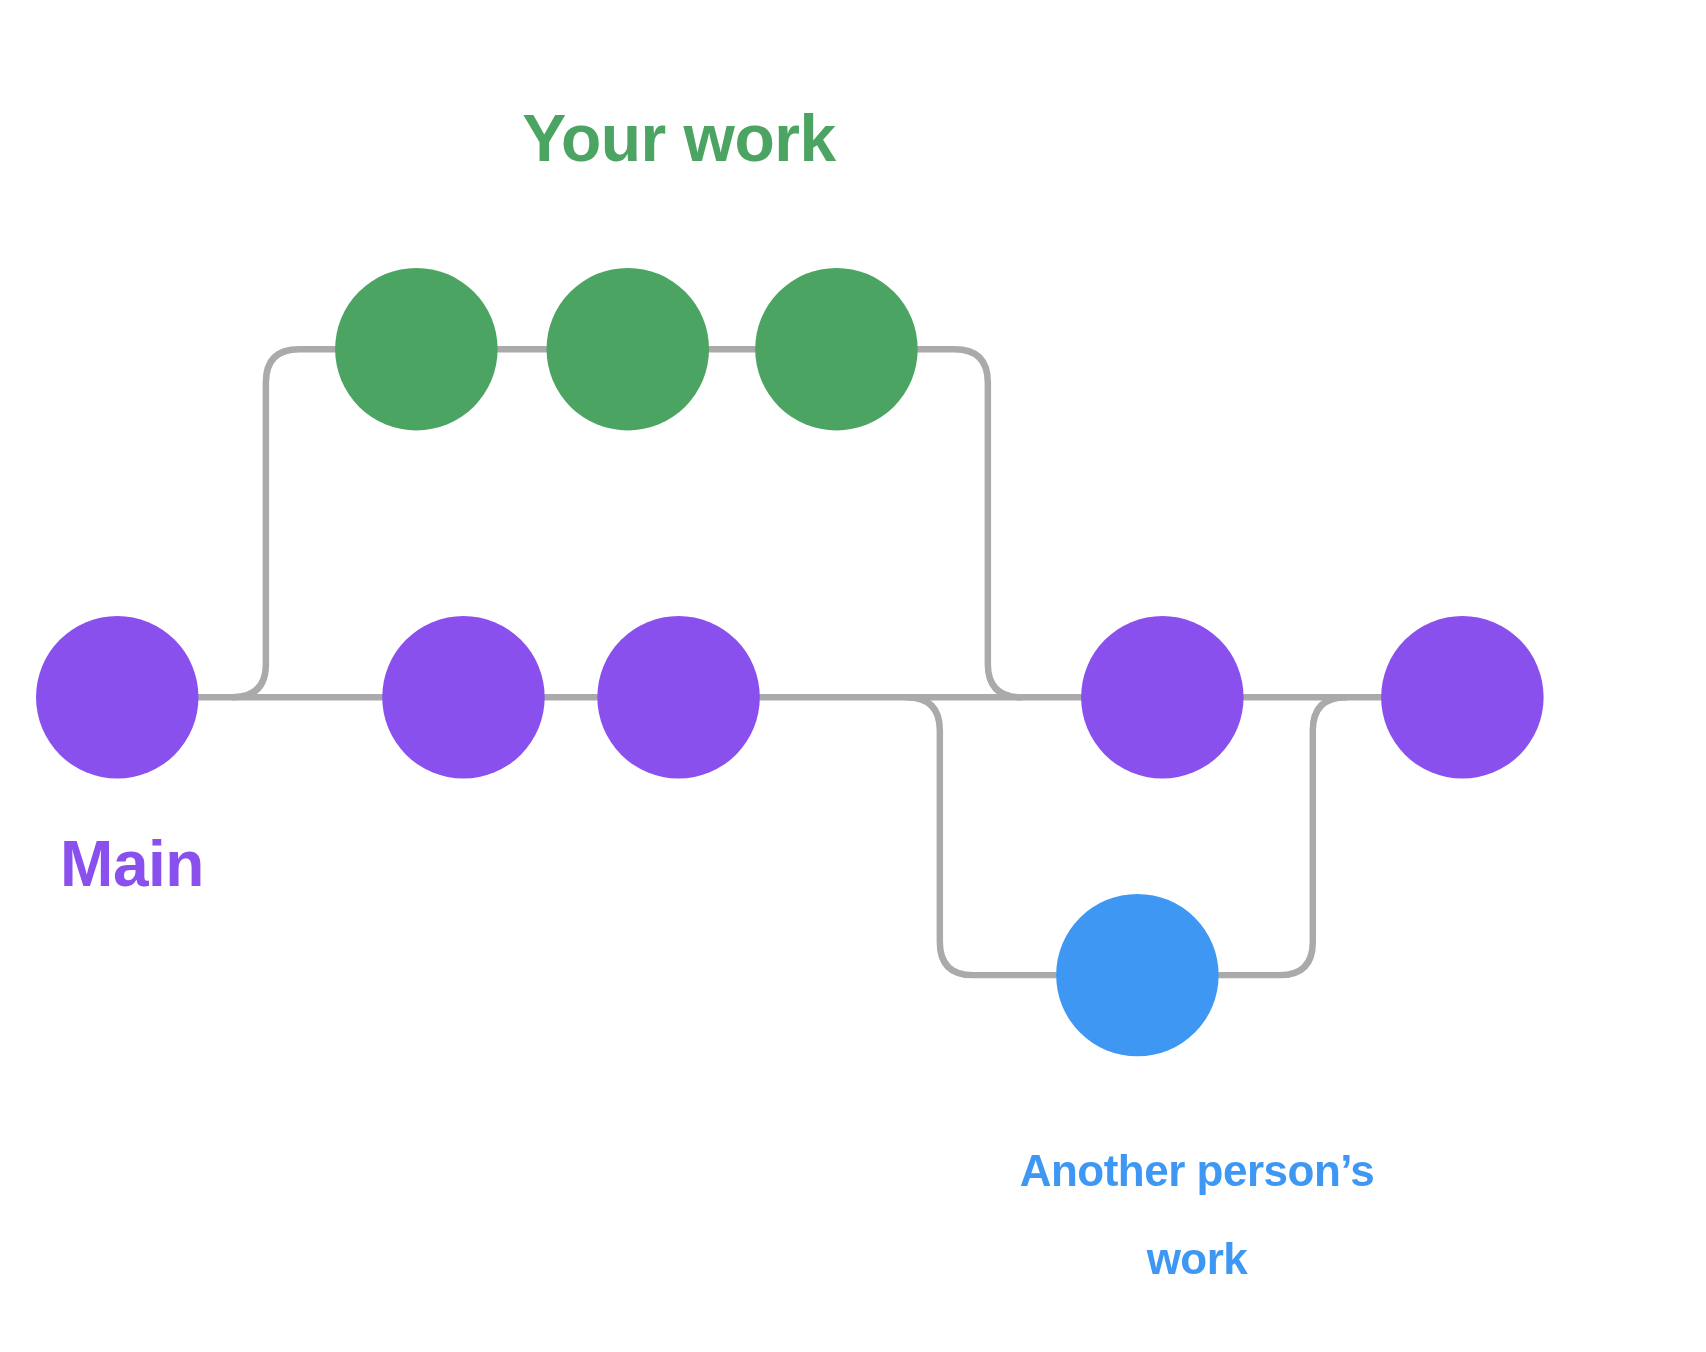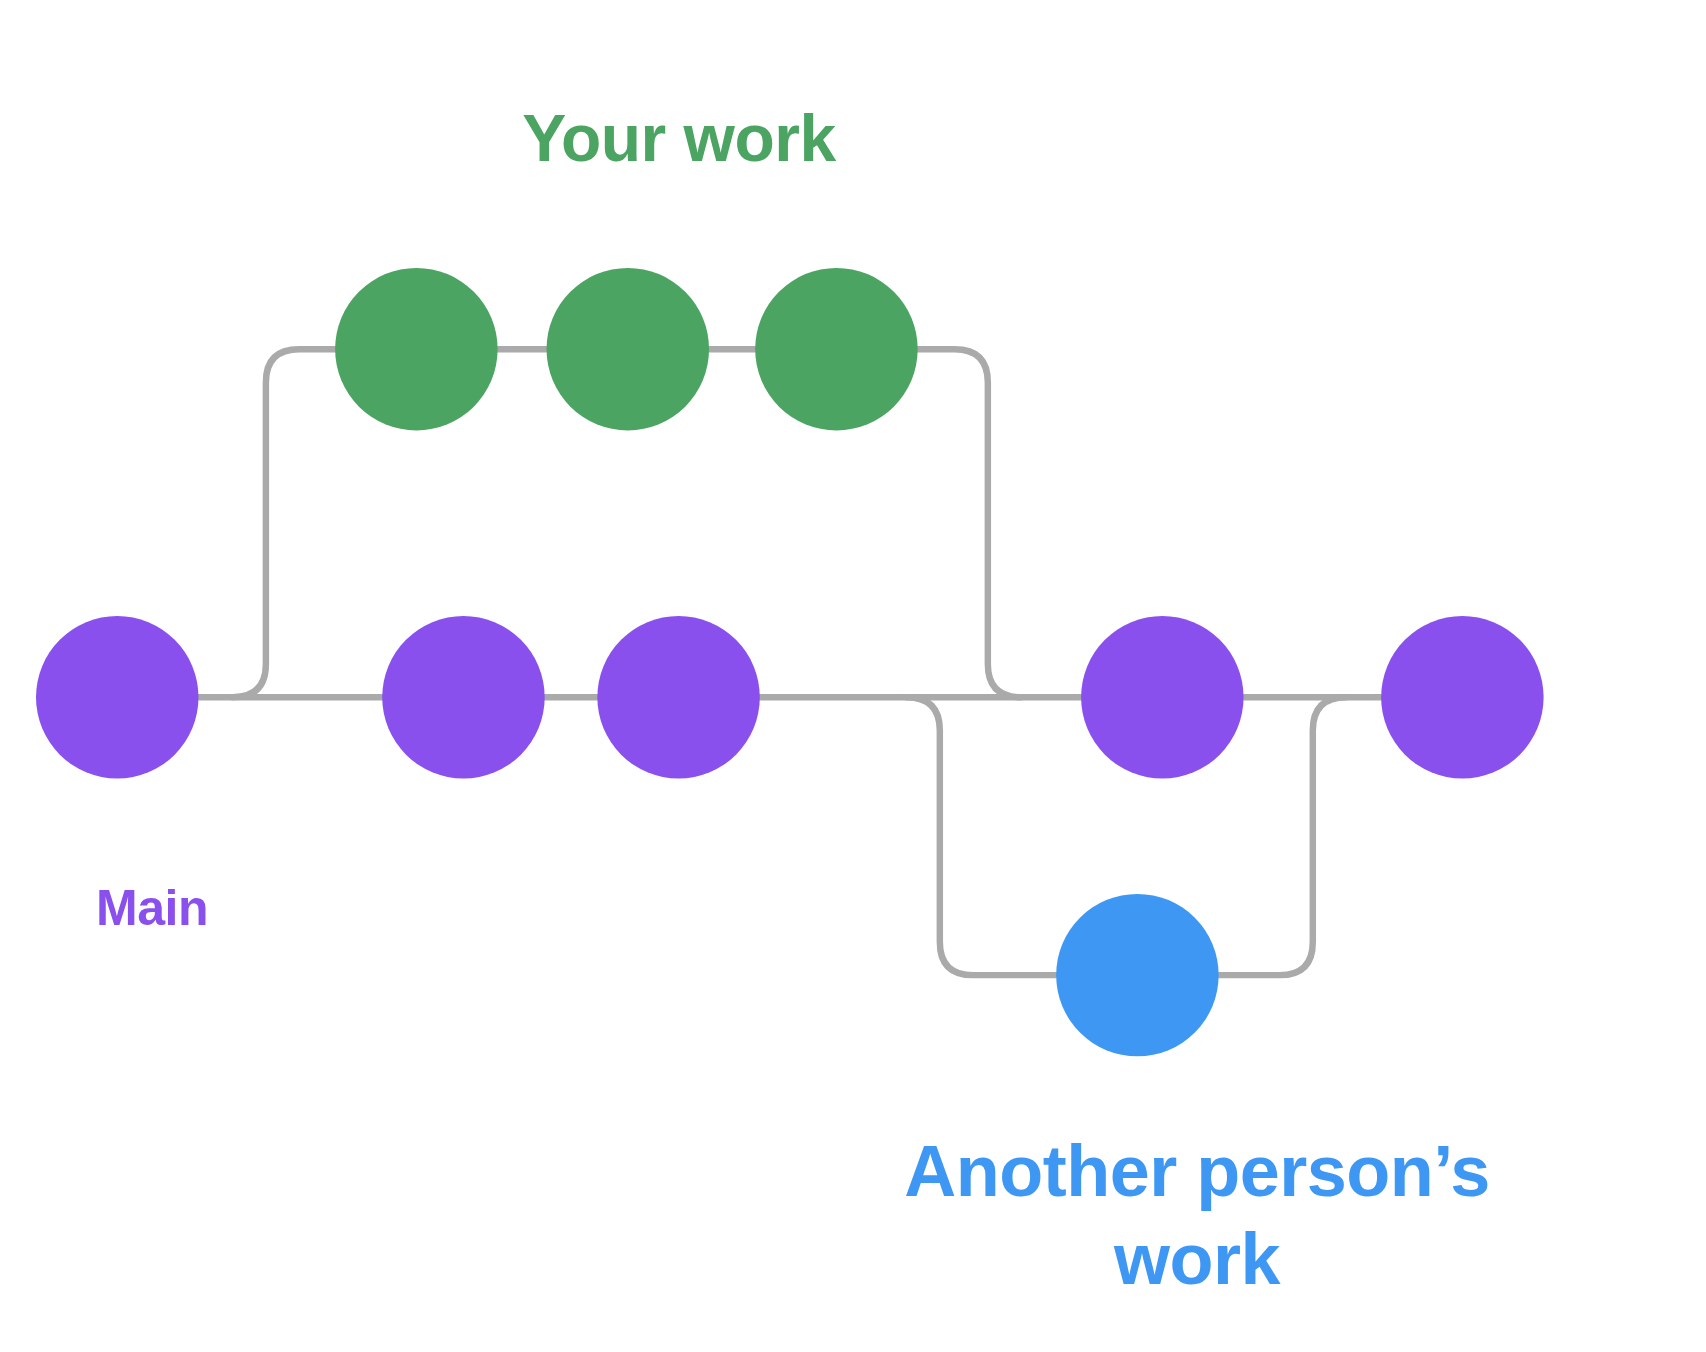--- a/index.html
+++ b/index.html
@@ -48,16 +48,16 @@
         <circle cx="1584" cy="699" r="88" fill="#8A50ED"></circle>
         <circle cx="451" cy="322" r="88" fill="#4CA462"></circle>
         <circle cx="680" cy="322" r="88" fill="#4CA462"></circle>
         <circle cx="906" cy="322" r="88" fill="#4CA462"></circle>
         <circle cx="1232" cy="1000" r="88" fill="#3E98F3"></circle>
       </g>
   </svg>
 
   <div class="label" id="label-your-work" style="left: 679px; top: 138px; font-size: 66px; color: rgb(76, 164, 98);">Your work</div>
 
-  <div class="label" id="label-main" style="left: 132px; top: 908px; font-size: 50px; color: rgb(138, 80, 237); margin-left: 20px;">Main</div>
+  <div class="label" id="label-main" style="left: 132px; top: 864px; font-size: 64px; color: rgb(138, 80, 237);">Main</div>
 
-  <div class="label" id="label-another" style="left: 1197px; top: 1215px; font-size: 72px; color: rgb(62, 152, 243); line-height: 88px;"><span>Another person’s</span><br><span>work</span></div>
+  <div class="label" id="label-another" style="left: 1197px; top: 1215px; font-size: 44px; color: rgb(62, 152, 243); line-height: 88px;"><span>Another person’s</span><br><span>work</span></div>
 </div>
 
 </body></html>

